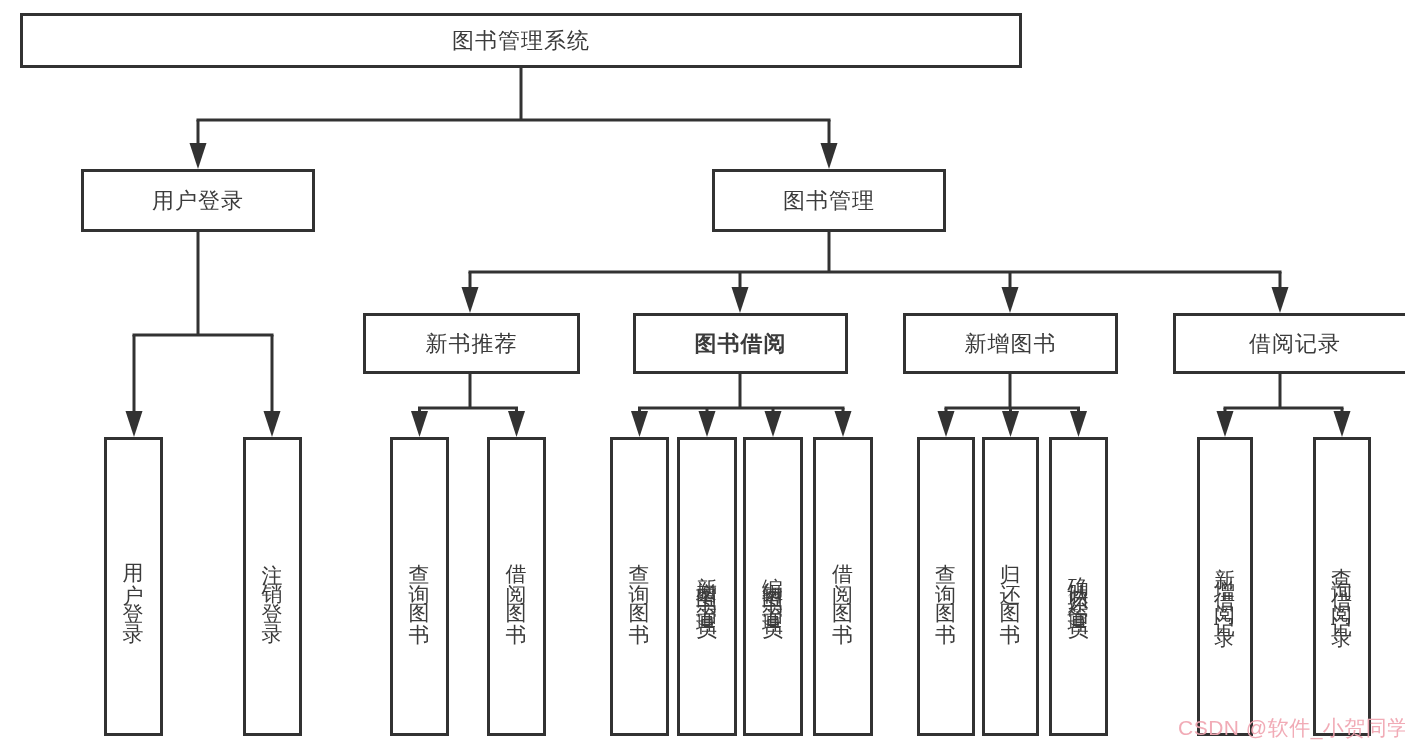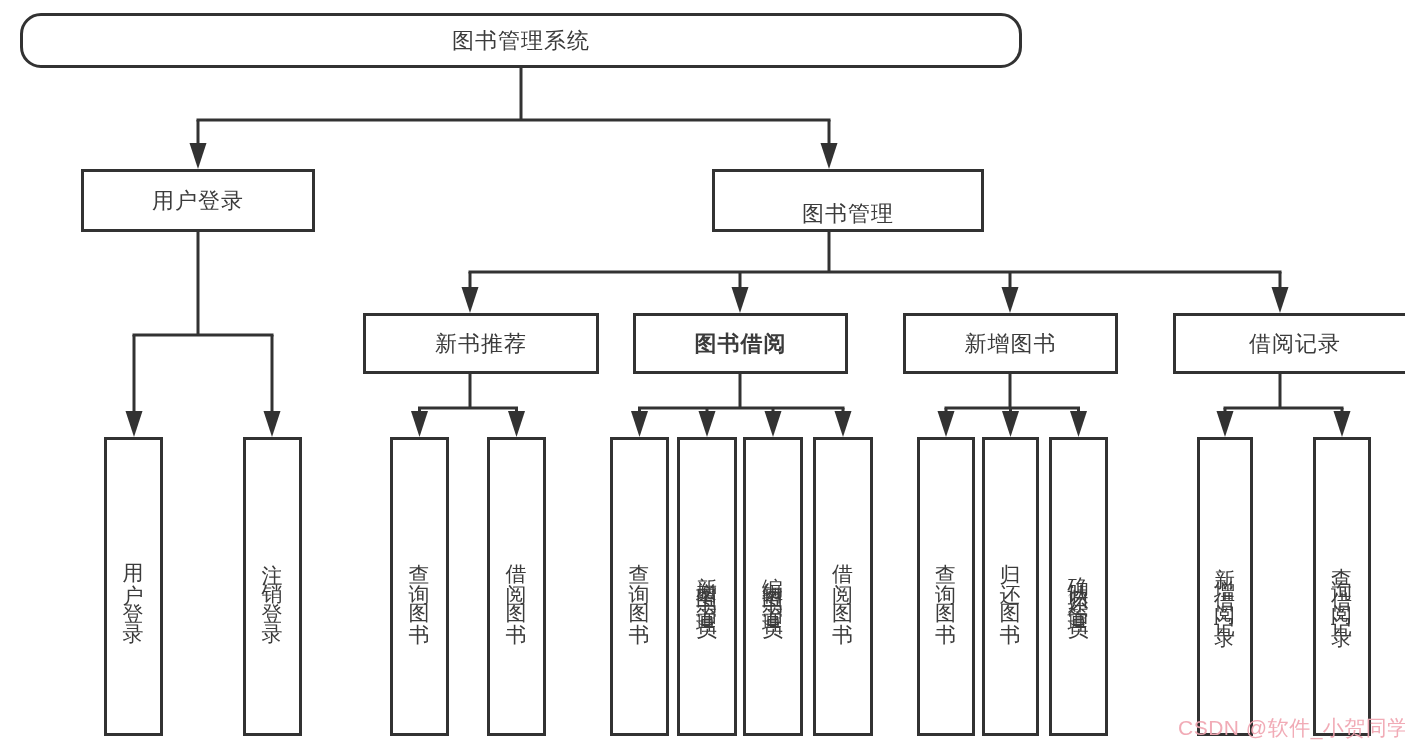--- a/index.html
+++ b/index.html
@@ -133,32 +133,32 @@
     <g>
       <path d="M1280,374 V408"></path>
       <path d="M1223.5,408 H1343.5"></path>
       <path d="M1225,408 V418"></path>
       <path d="M1342,408 V418"></path>
       <polygon points="1216.5,411 1233.5,411 1225,437" fill="#323232" stroke="none"></polygon>
       <polygon points="1333.5,411 1350.5,411 1342,437" fill="#323232" stroke="none"></polygon>
     </g>
   </svg>
 
-  <div class="node hbox" style="left:20px; top:13px; width:1002px; height:55px;border-radius:21px;">
+  <div class="node hbox" style="left:20px; top:13px; width:1002px; height:55px;">
     <span>图书管理系统</span>
   </div>
 
   <div class="node hbox" style="left:81px; top:169px; width:234px; height:63px;">
     <span>用户登录</span>
   </div>
-  <div class="node hbox" style="left:712px; top:169px; width:272px; height:63px;align-items:flex-end;">
+  <div class="node hbox" style="left:712px; top:169px; width:234px; height:63px;">
     <span>图书管理</span>
   </div>
 
-  <div class="node hbox" style="left:363px; top:313px; width:236px; height:61px;">
+  <div class="node hbox" style="left:363px; top:313px; width:217px; height:61px;">
     <span>新书推荐</span>
   </div>
   <div class="node hbox" style="left:633px; top:313px; width:215px; height:61px;font-weight:bold;">
     <span>图书借阅</span>
   </div>
   <div class="node hbox" style="left:903px; top:313px; width:215px; height:61px;">
     <span>新增图书</span>
   </div>
   <div class="node hbox" style="left:1173px; top:313px; width:244px; height:61px;">
     <span>借阅记录</span>

